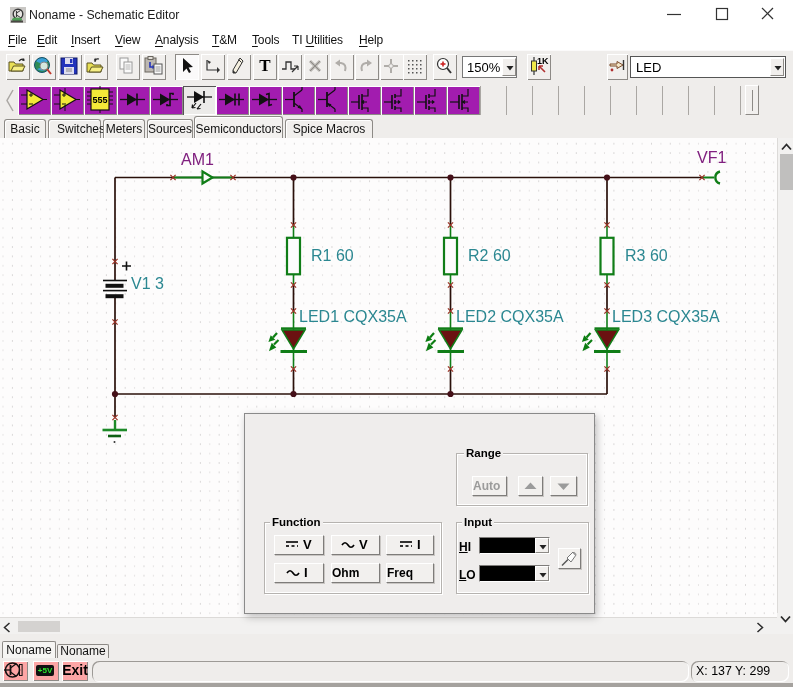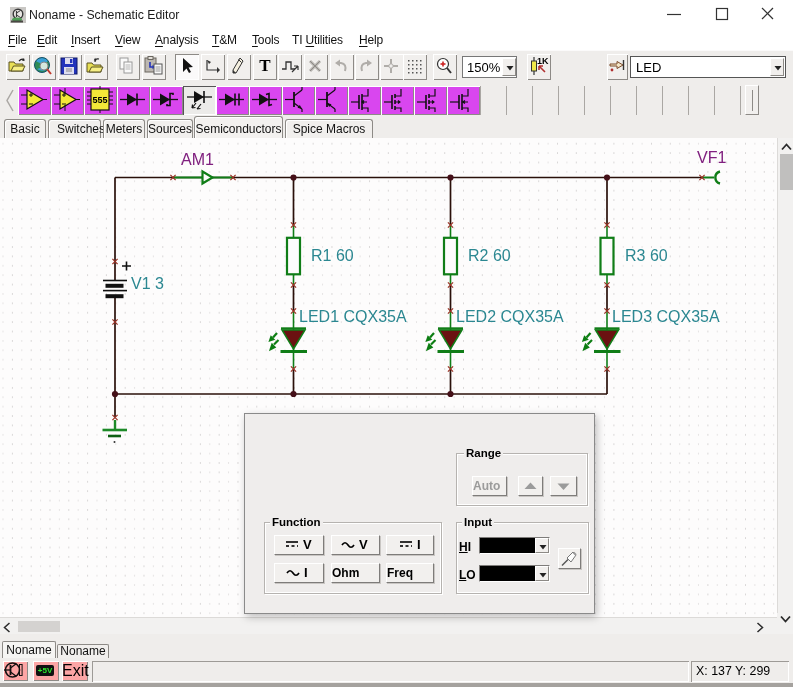--- a/index.html
+++ b/index.html
@@ -13,40 +13,40 @@
   
   #menubar{left:0;top:28px;width:793px;height:22px;background:#fff;font-size:12px;letter-spacing:-0.15px;color:#111;}
   .mi{position:absolute;top:5px;}
   .mi u{text-decoration:underline;text-underline-offset:2px;}
   
   #tb1{left:0;top:50px;width:793px;height:33px;background:#efedeb;border-top:1px solid #fbfafa;}
   .t1b{position:absolute;top:3px;width:24px;height:26px;background:#f1efed;box-shadow:inset 1px 1px 0 #fff, inset -1px -1px 0 #8d8a86;box-sizing:border-box;}
   .t1p{box-shadow:inset 1px 1px 0 #8d8a86, inset -1px -1px 0 #fff;background:#fbfafa;}
   
   #tb2{left:0;top:83px;width:793px;height:33px;background:#efedeb;}
-  .t2b{position:absolute;top:3px;width:33px;height:29px;background:#d946ef;box-shadow:inset 1px 1px 0 #fff, inset -1px -1px 0 #8d8a86;box-sizing:border-box;}
+  .t2b{position:absolute;top:3px;width:33px;height:29px;background:#a21caf;box-shadow:inset 1px 1px 0 #fff, inset -1px -1px 0 #8d8a86;box-sizing:border-box;}
   .t2p{box-shadow:inset 1px 1px 0 #555, inset -1px -1px 0 #fff;}
   .sep2{position:absolute;top:3px;width:1px;height:29px;background:#aaa7a3;}
   
   #tabrow{left:0;top:116px;width:793px;height:22px;background:#efedeb;}
   .tab{position:absolute;background:#f1efed;border:1px solid #8d8a86;border-bottom:none;border-top-left-radius:3px;border-top-right-radius:3px;box-shadow:inset 1px 1px 0 #fff;font-size:12px;color:#111;text-align:center;box-sizing:border-box;white-space:nowrap;}
   
   #schem{left:0;top:138px;width:777px;height:479px;background:#fdfcfc;background-image:radial-gradient(circle,#d9d7d7 0.8px,rgba(0,0,0,0) 1px),radial-gradient(circle,#e6e4e4 0.9px,rgba(0,0,0,0) 1.1px);background-size:18.8px 9.4px,18.8px 9.4px;background-position:3px 1px,12.4px 1px;}
   
   #vscroll{left:777px;top:138px;width:16px;height:496px;background:#f2f1f0;border-left:1px solid #dcdad8;box-sizing:border-box;}
   #hscroll{left:0;top:617px;width:777px;height:17px;background:#f2f1f0;border-top:1px solid #dcdad8;box-sizing:border-box;}
   .thumbv{position:absolute;background:#cdcbc9;}
   
   #btabs{left:0;top:634px;width:793px;height:24px;background:#efedeb;}
   .btab{position:absolute;background:#f1efed;border:1px solid #8d8a86;border-bottom:none;border-top-left-radius:2px;border-top-right-radius:2px;font-size:12px;color:#111;text-align:center;box-sizing:border-box;}
   
   #status{left:0;top:658px;width:793px;height:25px;background:#efedeb;}
   #bottomedge{left:0;top:683px;width:793px;height:4px;background:#a5a29e;}
   .stbtn{position:absolute;top:3px;background:#fca5a5;box-shadow:inset 1px 1px 0 #fff, inset -1px -1px 0 #8d8a86;box-sizing:border-box;}
-  .stpanel{position:absolute;top:3px;height:21px;box-shadow:inset 1px 1px 0 #9d9a96, inset -1px -1px 0 #fff;box-sizing:border-box;}
+  .stpanel{position:absolute;top:3px;height:21px;box-shadow:inset 1px 1px 0 #9d9a96, inset -1px -1px 0 #fff;box-sizing:border-box;border-radius:7px;}
   
   #dmm{left:244px;top:413px;width:351px;height:201px;background:#efedec;border:1px solid #8a8a8a;box-sizing:border-box;box-shadow:2px 3px 8px rgba(0,0,0,0.25);}
   #dmmtitle{left:0;top:0;width:349px;height:29px;background:#fff;}
   .grp{position:absolute;border:1px solid #b6b3b0;box-shadow:inset 0 0 0 1px #fff, 1px 1px 0 #fff;box-sizing:border-box;}
   .grplab{position:absolute;background:#efedec;font-size:11.5px;font-weight:bold;color:#000;padding:0 2px;}
   .dbtn{position:absolute;background:#f2f0ee;border-top:1px solid #fff;border-left:1px solid #fff;border-right:1px solid #7e7c7a;border-bottom:1px solid #7e7c7a;box-shadow:1px 1px 0 #c9c6c3;box-sizing:border-box;font-weight:bold;font-size:12px;color:#000;text-align:left;}
 </style>
 </head>
 <body>
 
@@ -591,21 +591,21 @@
         <line x1="7.5" y1="4" x2="7.5" y2="14" stroke="#111" stroke-width="1.8"></line>
         <line x1="1" y1="9" x2="7.5" y2="9" stroke="#111" stroke-width="1.3"></line>
         <line x1="7.5" y1="7" x2="13.5" y2="2.5" stroke="#111" stroke-width="1.3"></line>
         <line x1="7.5" y1="11" x2="13.5" y2="15.5" stroke="#111" stroke-width="1.3"></line>
         <rect x="16.5" y="3.5" width="2.6" height="11" fill="none" stroke="#111" stroke-width="1"></rect>
       </svg>
   </div>
   <div class="stbtn" style="left:33px;width:26px;height:20px;">
     <div style="position:absolute;left:3px;top:4px;width:18px;height:11px;background:#111;border-radius:2px;color:#2ce82c;font-size:8px;font-weight:bold;text-align:center;line-height:11px;">+5V</div>
   </div>
-  <div class="stbtn" style="left:62px;width:26px;height:20px;font-size:16px;text-align:center;line-height:19px;">Exit</div>
+  <div class="stbtn" style="left:62px;width:26px;height:20px;font-size:14px;text-align:center;line-height:19px;font-weight:bold;">Exit</div>
   <div class="stpanel" style="left:92px;width:597px;"></div>
   <div class="stpanel" style="left:691px;width:98px;font-size:12.4px;color:#000;padding-left:5px;line-height:20px;">X: 137 Y: 299</div>
 </div>
 <div id="bottomedge" class="abs"></div>
 
 <div id="dmm" class="abs">
 
 
   <div class="grp" style="left:211px;top:39px;width:132px;height:53px;"></div>
   <div class="grplab" style="left:219px;top:33px;">Range</div>

